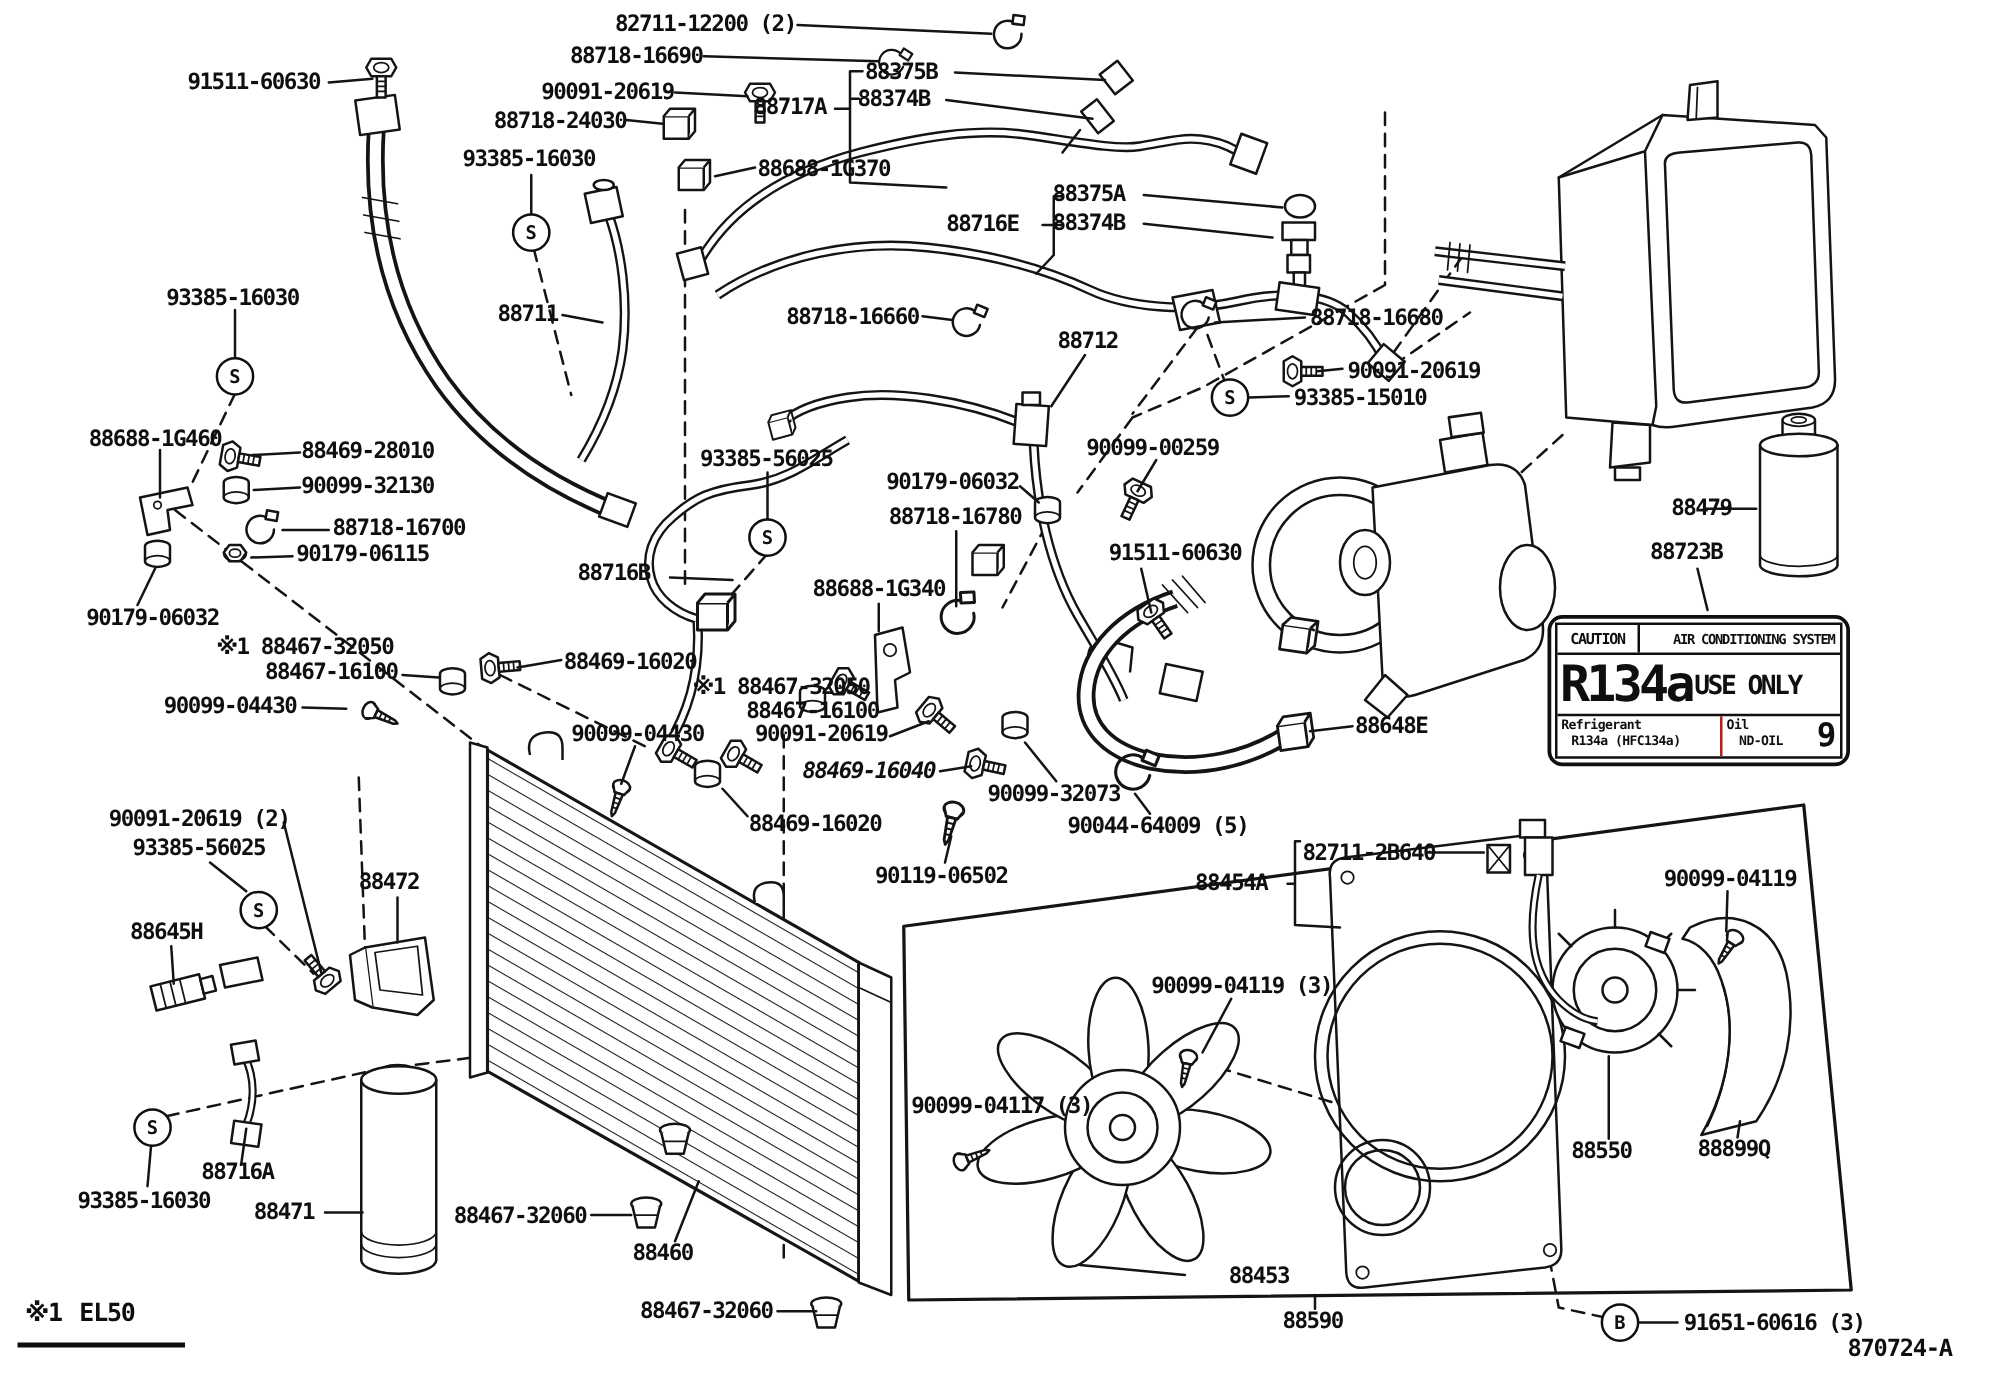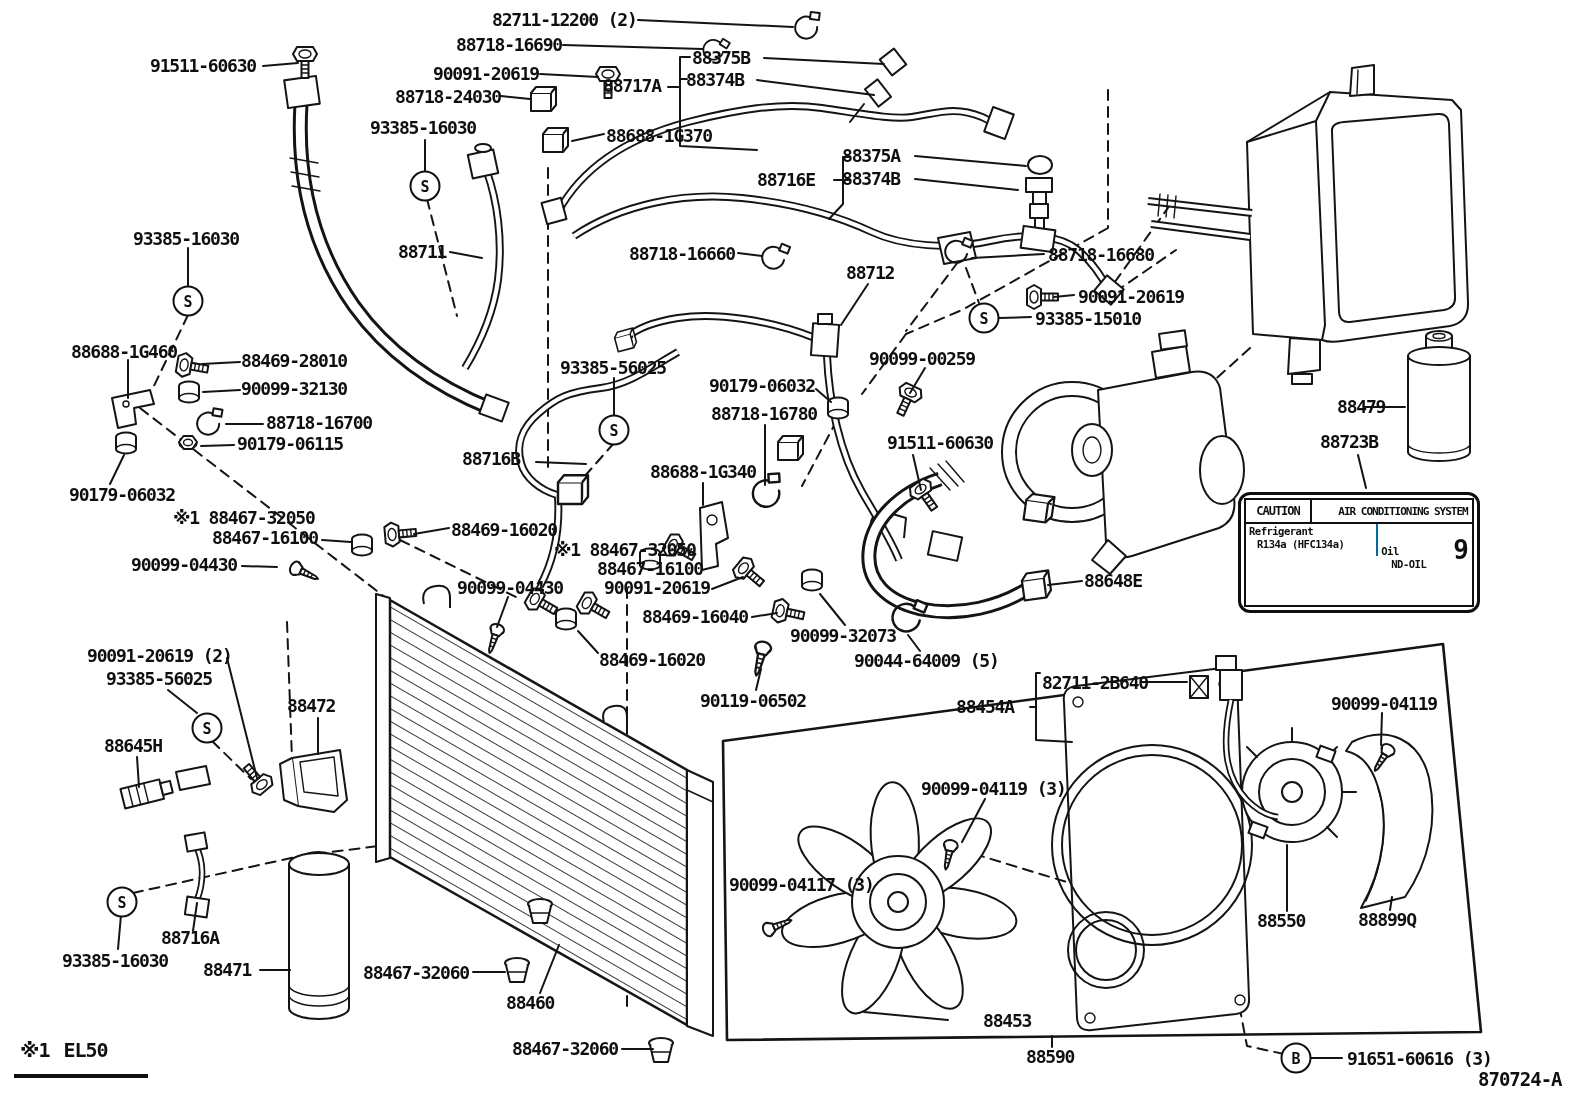--- a/index.html
+++ b/index.html
@@ -27,24 +27,24 @@
   .caution-in{width:100%;height:100%;box-sizing:border-box;border:2px solid #0f0f0f;
               display:flex;flex-direction:column;}
   .c-row1{display:flex;border-bottom:2px solid #0f0f0f;height:22px;gap:22px;}
   .c-caution{width:64px;border-right:2px solid #0f0f0f;display:flex;align-items:center;justify-content:center;
              font-size:12px;font-weight:bold;letter-spacing:-1px;}
   .c-system{flex:1;display:flex;align-items:center;justify-content:center;font-size:11px;font-weight:bold;letter-spacing:-1px;}
   .c-row2{flex:1;display:flex;align-items:center;border-bottom:2px solid #0f0f0f;padding:0 2px;}
   .c-code{font-size:40px;font-weight:bold;letter-spacing:-3px;line-height:1;}
   .c-useonly{font-size:21px;font-weight:bold;letter-spacing:-2px;margin-left:2px;}
   .c-row3{display:flex;height:32px;}
-  .c-refr{width:55%;border-right:2px solid #0369a1;padding:1px 3px;font-size:10.5px;font-weight:bold;
+  .c-refr{width:55%;border-right:2px solid #b91c1c;padding:1px 3px;font-size:10.5px;font-weight:bold;
           letter-spacing:-0.5px;line-height:1.2;}
   .c-refr div:last-child{padding-left:8px;}
-  .c-oil{flex:1;display:flex;align-items:stretch;justify-content:space-between;padding:1px 3px;margin-top:20px;}
+  .c-oil{flex:1;display:flex;align-items:stretch;justify-content:space-between;padding:1px 3px;}
   .c-oilnames{font-size:10.5px;font-weight:bold;letter-spacing:-0.5px;line-height:1.2;}
   .c-oilnames div:last-child{padding-left:10px;}
   .c-oilgrade{font-size:26px;font-weight:bold;align-self:center;}
   .footnote{position:absolute;left:14px;top:1038px;width:128px;border-bottom:4px solid #0f0f0f;
             padding:0 0 12px 6px;font-size:20px;font-weight:bold;letter-spacing:-1px;}
   .footnote .code{margin-left:14px;}
   .fig-number{position:absolute;left:1478px;top:1068px;font-size:19px;font-weight:bold;letter-spacing:-1px;}
 </style>
 </head>
 <body>
@@ -385,21 +385,21 @@
       <div class="part-label" style="left: 869px; top: 350px;">90099-00259</div>
       <div class="part-label" style="left: 887px; top: 434px;">91511-60630</div>
       <div class="part-label" style="left: 451px; top: 521px;">88469-16020</div>
       <div class="part-label" style="left: 173px; top: 509px;">※1 88467-32050</div>
       <div class="part-label" style="left: 212px; top: 529px;">88467-16100</div>
       <div class="part-label" style="left: 131px; top: 556px;">90099-04430</div>
       <div class="part-label" style="left: 554px; top: 541px;">※1 88467-32050</div>
       <div class="part-label" style="left: 597px; top: 560px;">88467-16100</div>
       <div class="part-label" style="left: 604px; top: 579px;">90091-20619</div>
       <div class="part-label" style="left: 457px; top: 579px;">90099-04430</div>
-      <div class="part-label" style="left: 642px; top: 608px;">88469-16040</div>
+      <div class="part-label" style="left: 642px; top: 608px; font-style: italic;">88469-16040</div>
       <div class="part-label" style="left: 599px; top: 651px;">88469-16020</div>
       <div class="part-label" style="left: 790px; top: 627px;">90099-32073</div>
       <div class="part-label" style="left: 854px; top: 652px;">90044-64009 (5)</div>
       <div class="part-label" style="left: 700px; top: 692px;">90119-06502</div>
       <div class="part-label" style="left: 1084px; top: 572px;">88648E</div>
       <div class="part-label" style="left: 1337px; top: 398px;">88479</div>
       <div class="part-label" style="left: 1320px; top: 433px;">88723B</div>
       <div class="part-label" style="left: 87px; top: 647px;">90091-20619 (2)</div>
       <div class="part-label" style="left: 106px; top: 670px;">93385-56025</div>
       <div class="part-label" style="left: 104px; top: 737px;">88645H</div>
@@ -428,20 +428,24 @@
       <div class="circle-marker" style="left: 122px; top: 902px;">S</div>
       <div class="circle-marker" style="left: 1296px; top: 1058px;">B</div>
     </div>
 
   <div class="caution-box">
     <div class="caution-in">
       <div class="c-row1">
         <div class="c-caution">CAUTION</div>
         <div class="c-system">AIR CONDITIONING SYSTEM</div>
       </div>
+      <div class="c-row2">
+        <span class="c-code">R134a</span>
+        <span class="c-useonly">USE ONLY</span>
+      </div>
       <div class="c-row3">
         <div class="c-refr">
           <div>Refrigerant</div>
           <div>R134a (HFC134a)</div>
         </div>
         <div class="c-oil">
           <div class="c-oilnames">
             <div>Oil</div>
             <div>ND-OIL</div>
           </div>

